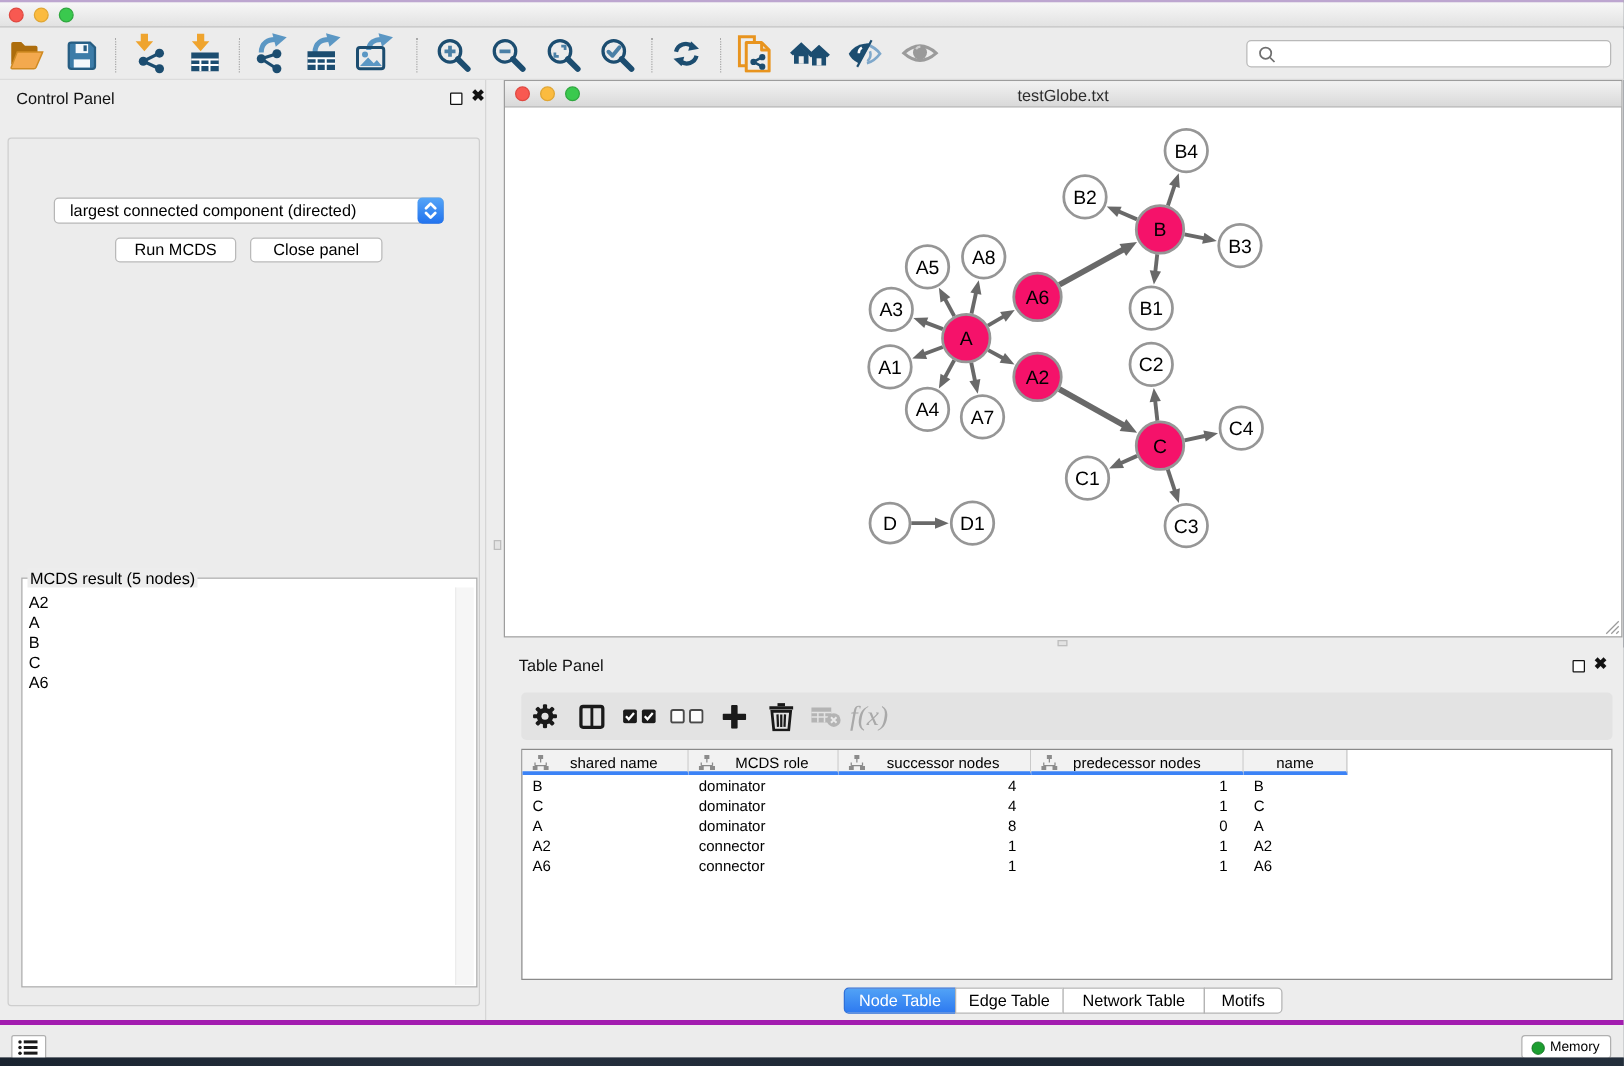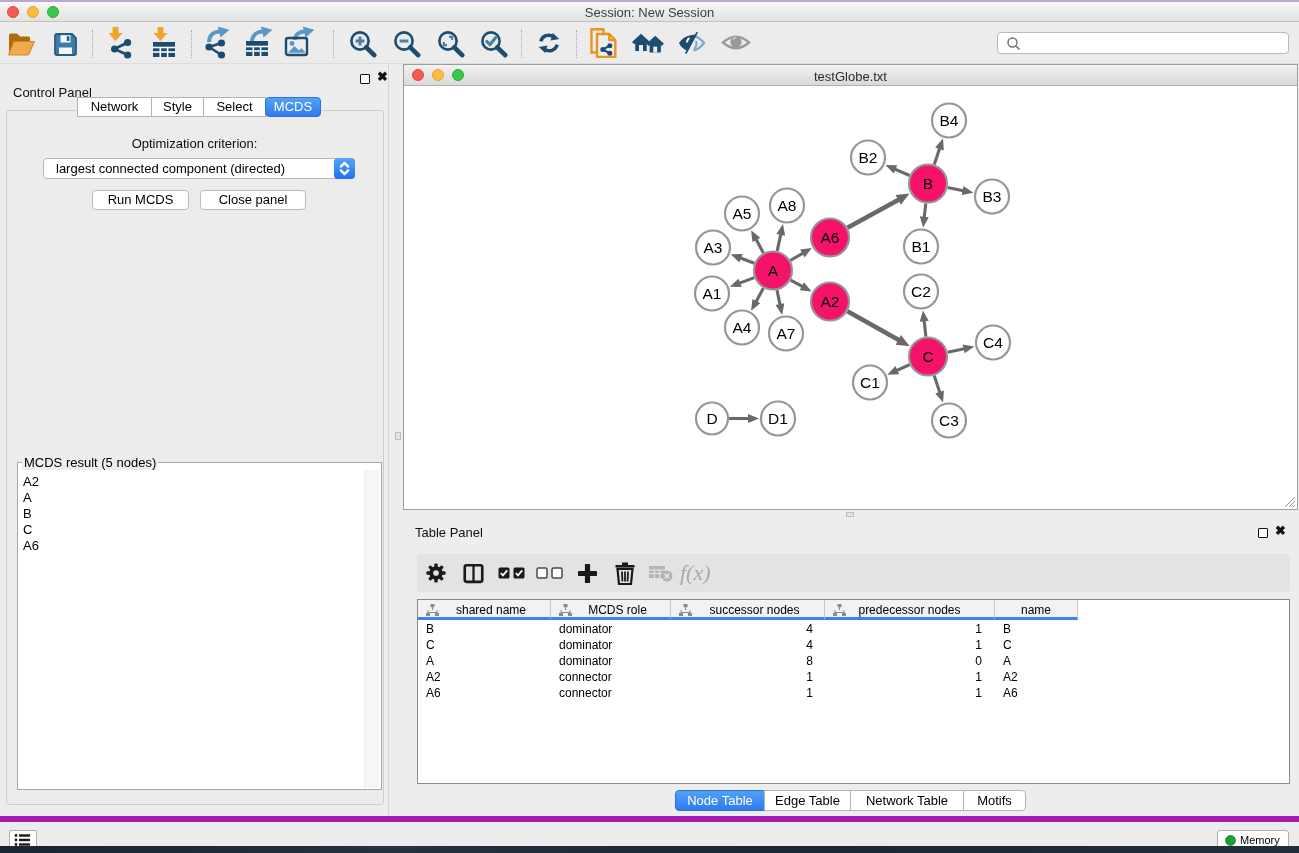--- a/index.html
+++ b/index.html
@@ -61,35 +61,34 @@
   .th { position:absolute; top:0; height:20px; background:#f2f2f2; border-right:1px solid #c9c9c9; border-bottom:3px solid #3b82f6;
     font-size:12px; color:#000; text-align:center; line-height:20px; }
   .trow { position:absolute; font-size:12px; color:#000; height:16px; line-height:16px; }
 
   .tabbar { position:absolute; left:0; top:272px; width:896px; text-align:center; }
   .btab { display:inline-block; height:21px; background:#fff; border:1px solid #b4b4b4; font-size:13px; color:#000;
     line-height:19px; margin-left:-1px; text-align:center; vertical-align:top; }
   .btab.sel { background:linear-gradient(#51a2f6,#2e7af0); color:#fff; border-color:#2f70d8; }
 
   
-  .statusbar { position:absolute; left:0; top:816px; width:1299px; height:30px; background:#ececec; border-top:6px solid #a21caf; }
+  .statusbar { position:absolute; left:0; top:816px; width:1299px; height:30px; background:#ececec; border-top:4px solid #a21caf; }
   .sbtnL { position:absolute; left:9px; top:8px; width:28px; height:20px; background:#fff; border:1px solid #b0b0b0; border-radius:2px; }
   .membtn { position:absolute; right:10px; top:8px; width:72px; height:19px; background:#fff; border:1px solid #b0b0b0; border-radius:3px; font-size:11px; color:#000; }
   .desktop { position:absolute; left:0; top:846px; width:1299px; height:7px;
     background:linear-gradient(90deg,#1a2430,#26303e 30%,#1c2633 60%,#232e3b); }
 </style>
 </head>
 <body>
 <div class="app">
   <div class="topstrip"></div>
   <div class="titlebar">
     <div class="tl r"></div>
       <div class="tl y"></div>
       <div class="tl g"></div>
-    <div class="title">Session: New Session</div>
   </div>
 
   <div class="toolbar" id="toolbar">
     <div class="tbsep" style="left:92px"></div>
     <svg class="abs" style="left:8px;top:9px" width="27" height="24" viewBox="0 0 27 24">
 <path d="M1 20 L1 3 Q1 1.5 2.5 1.5 L9 1.5 L12 4.5 L20.5 4.5 Q22 4.5 22 6 L22 12 L6 12 Z" fill="#ad6d0d"></path>
 <path d="M5.8 9.5 L26.2 9.5 L20.8 22 Q20.3 23 19 23 L1.8 23 Q0.6 23 1 21.8 Z" fill="#f3a94e" stroke="#cf8a22" stroke-width="1.2"></path>
 </svg>
     <svg class="abs" style="left:53px;top:9px" width="25" height="25" viewBox="0 0 25 25">
 <path d="M2 4 Q2 2 4 2 L19 2 L23 6 L23 21 Q23 23 21 23 L4 23 Q2 23 2 21 Z" fill="#3c7ca8" stroke="#265d82" stroke-width="1.8"></path>
@@ -210,31 +209,24 @@
     <div class="tbsep" style="left:576px"></div>
     <div class="searchbox">
       <svg width="16" height="16" style="position:absolute;left:8px;top:3px" viewBox="0 0 16 16">
         <circle cx="6.5" cy="6.5" r="4.5" fill="none" stroke="#6f6f6f" stroke-width="1.4"></circle>
         <line x1="10" y1="10" x2="13.6" y2="13.6" stroke="#6f6f6f" stroke-width="1.4"></line>
       </svg>
     </div>
   </div>
 
   <div class="cpanel">
-    <div class="paneltitle" style="position:absolute;left:13px;top:21px">Control Panel</div>
+    <div class="paneltitle" style="position:absolute;left:13px;top:7px">Control Panel</div>
     <div class="floatbtn" style="left:360px;top:10px"></div>
     <div class="closex" style="left:377px;top:5px">✖</div>
     <div class="cpane"></div>
-    <div class="tabrow" style="left:0;top:33px;width:389px;height:20px;z-index:5">
-      <div class="tab" style="left:77px;width:75px">Network</div>
-      <div class="tab" style="left:151px;width:53px">Style</div>
-      <div class="tab" style="left:203px;width:63px">Select</div>
-      <div class="tab sel" style="left:265px;width:56px">MCDS</div>
-    </div>
-    <div class="optlabel">Optimization criterion:</div>
     <div class="combo">
       <div class="ctext">largest connected component (directed)</div>
       <div class="cbtn">
         <svg width="21" height="21" viewBox="0 0 21 21">
           <path d="M6.8 8.6 L10.5 4.9 L14.2 8.6" fill="none" stroke="#fff" stroke-width="2.2" stroke-linecap="round" stroke-linejoin="round"></path>
           <path d="M6.8 12.4 L10.5 16.1 L14.2 12.4" fill="none" stroke="#fff" stroke-width="2.2" stroke-linecap="round" stroke-linejoin="round"></path>
         </svg>
       </div>
     </div>
     <div class="btn" style="left:92px;top:126px;width:97px">Run MCDS</div>

